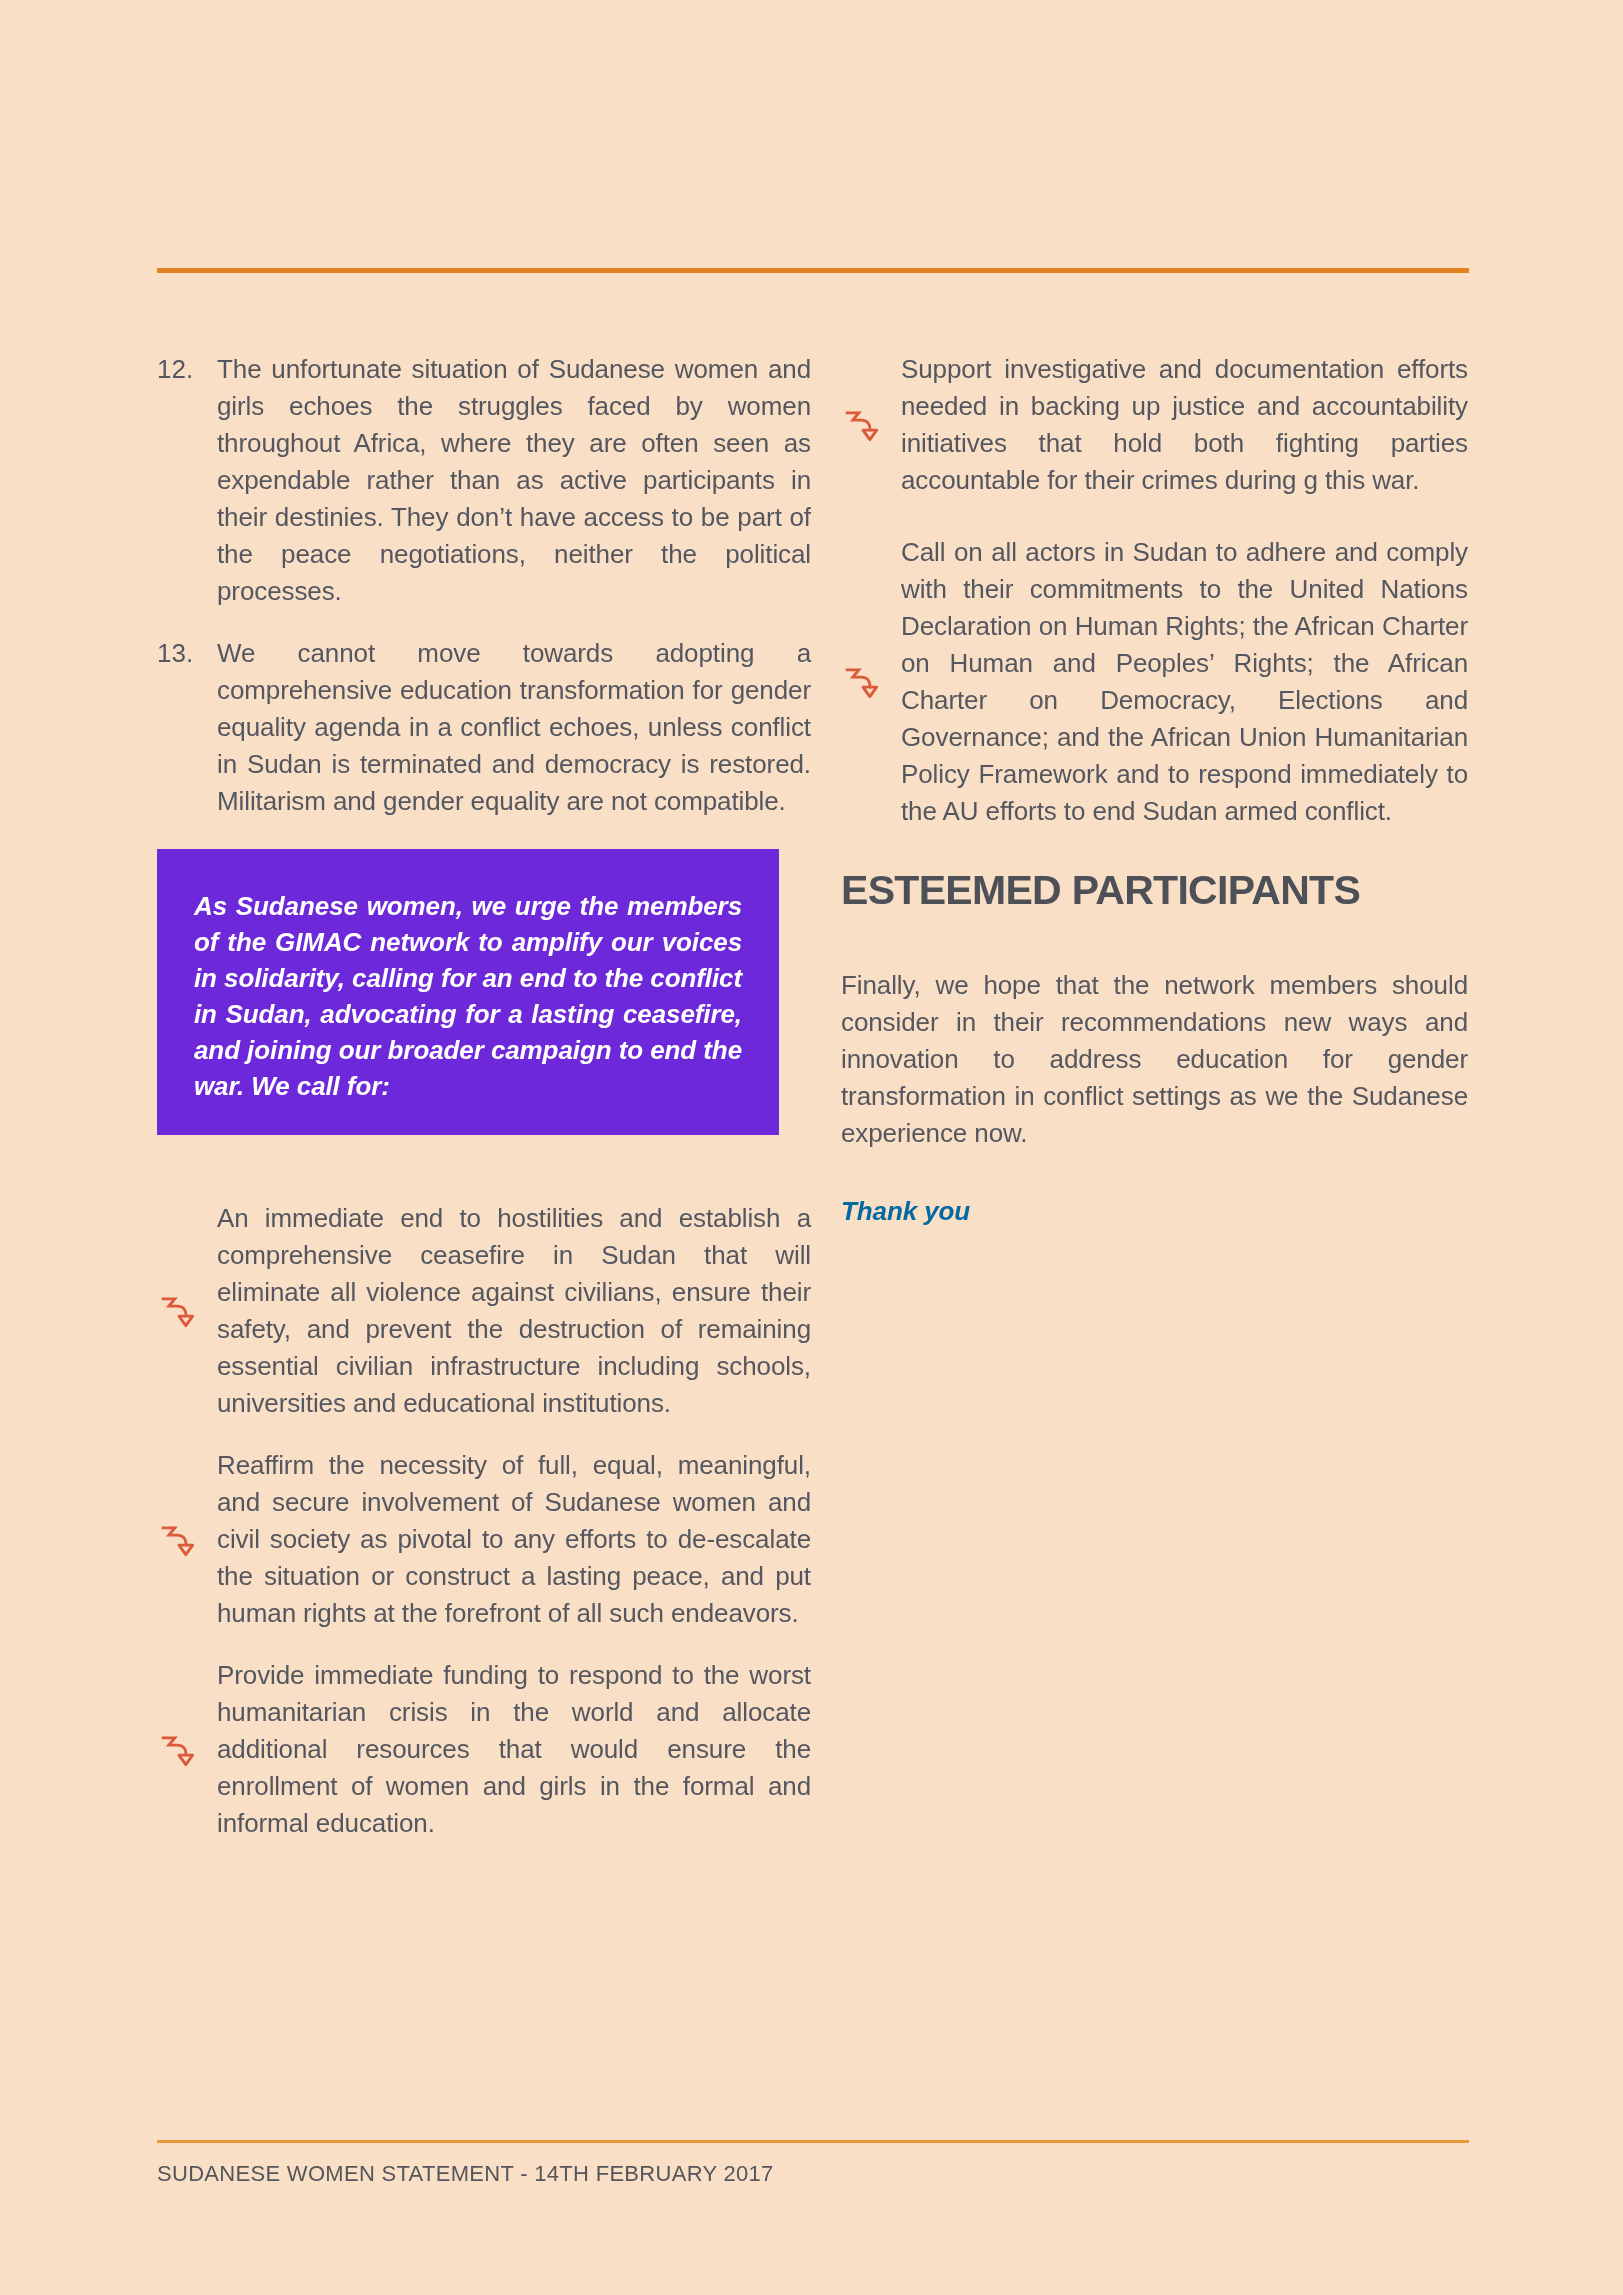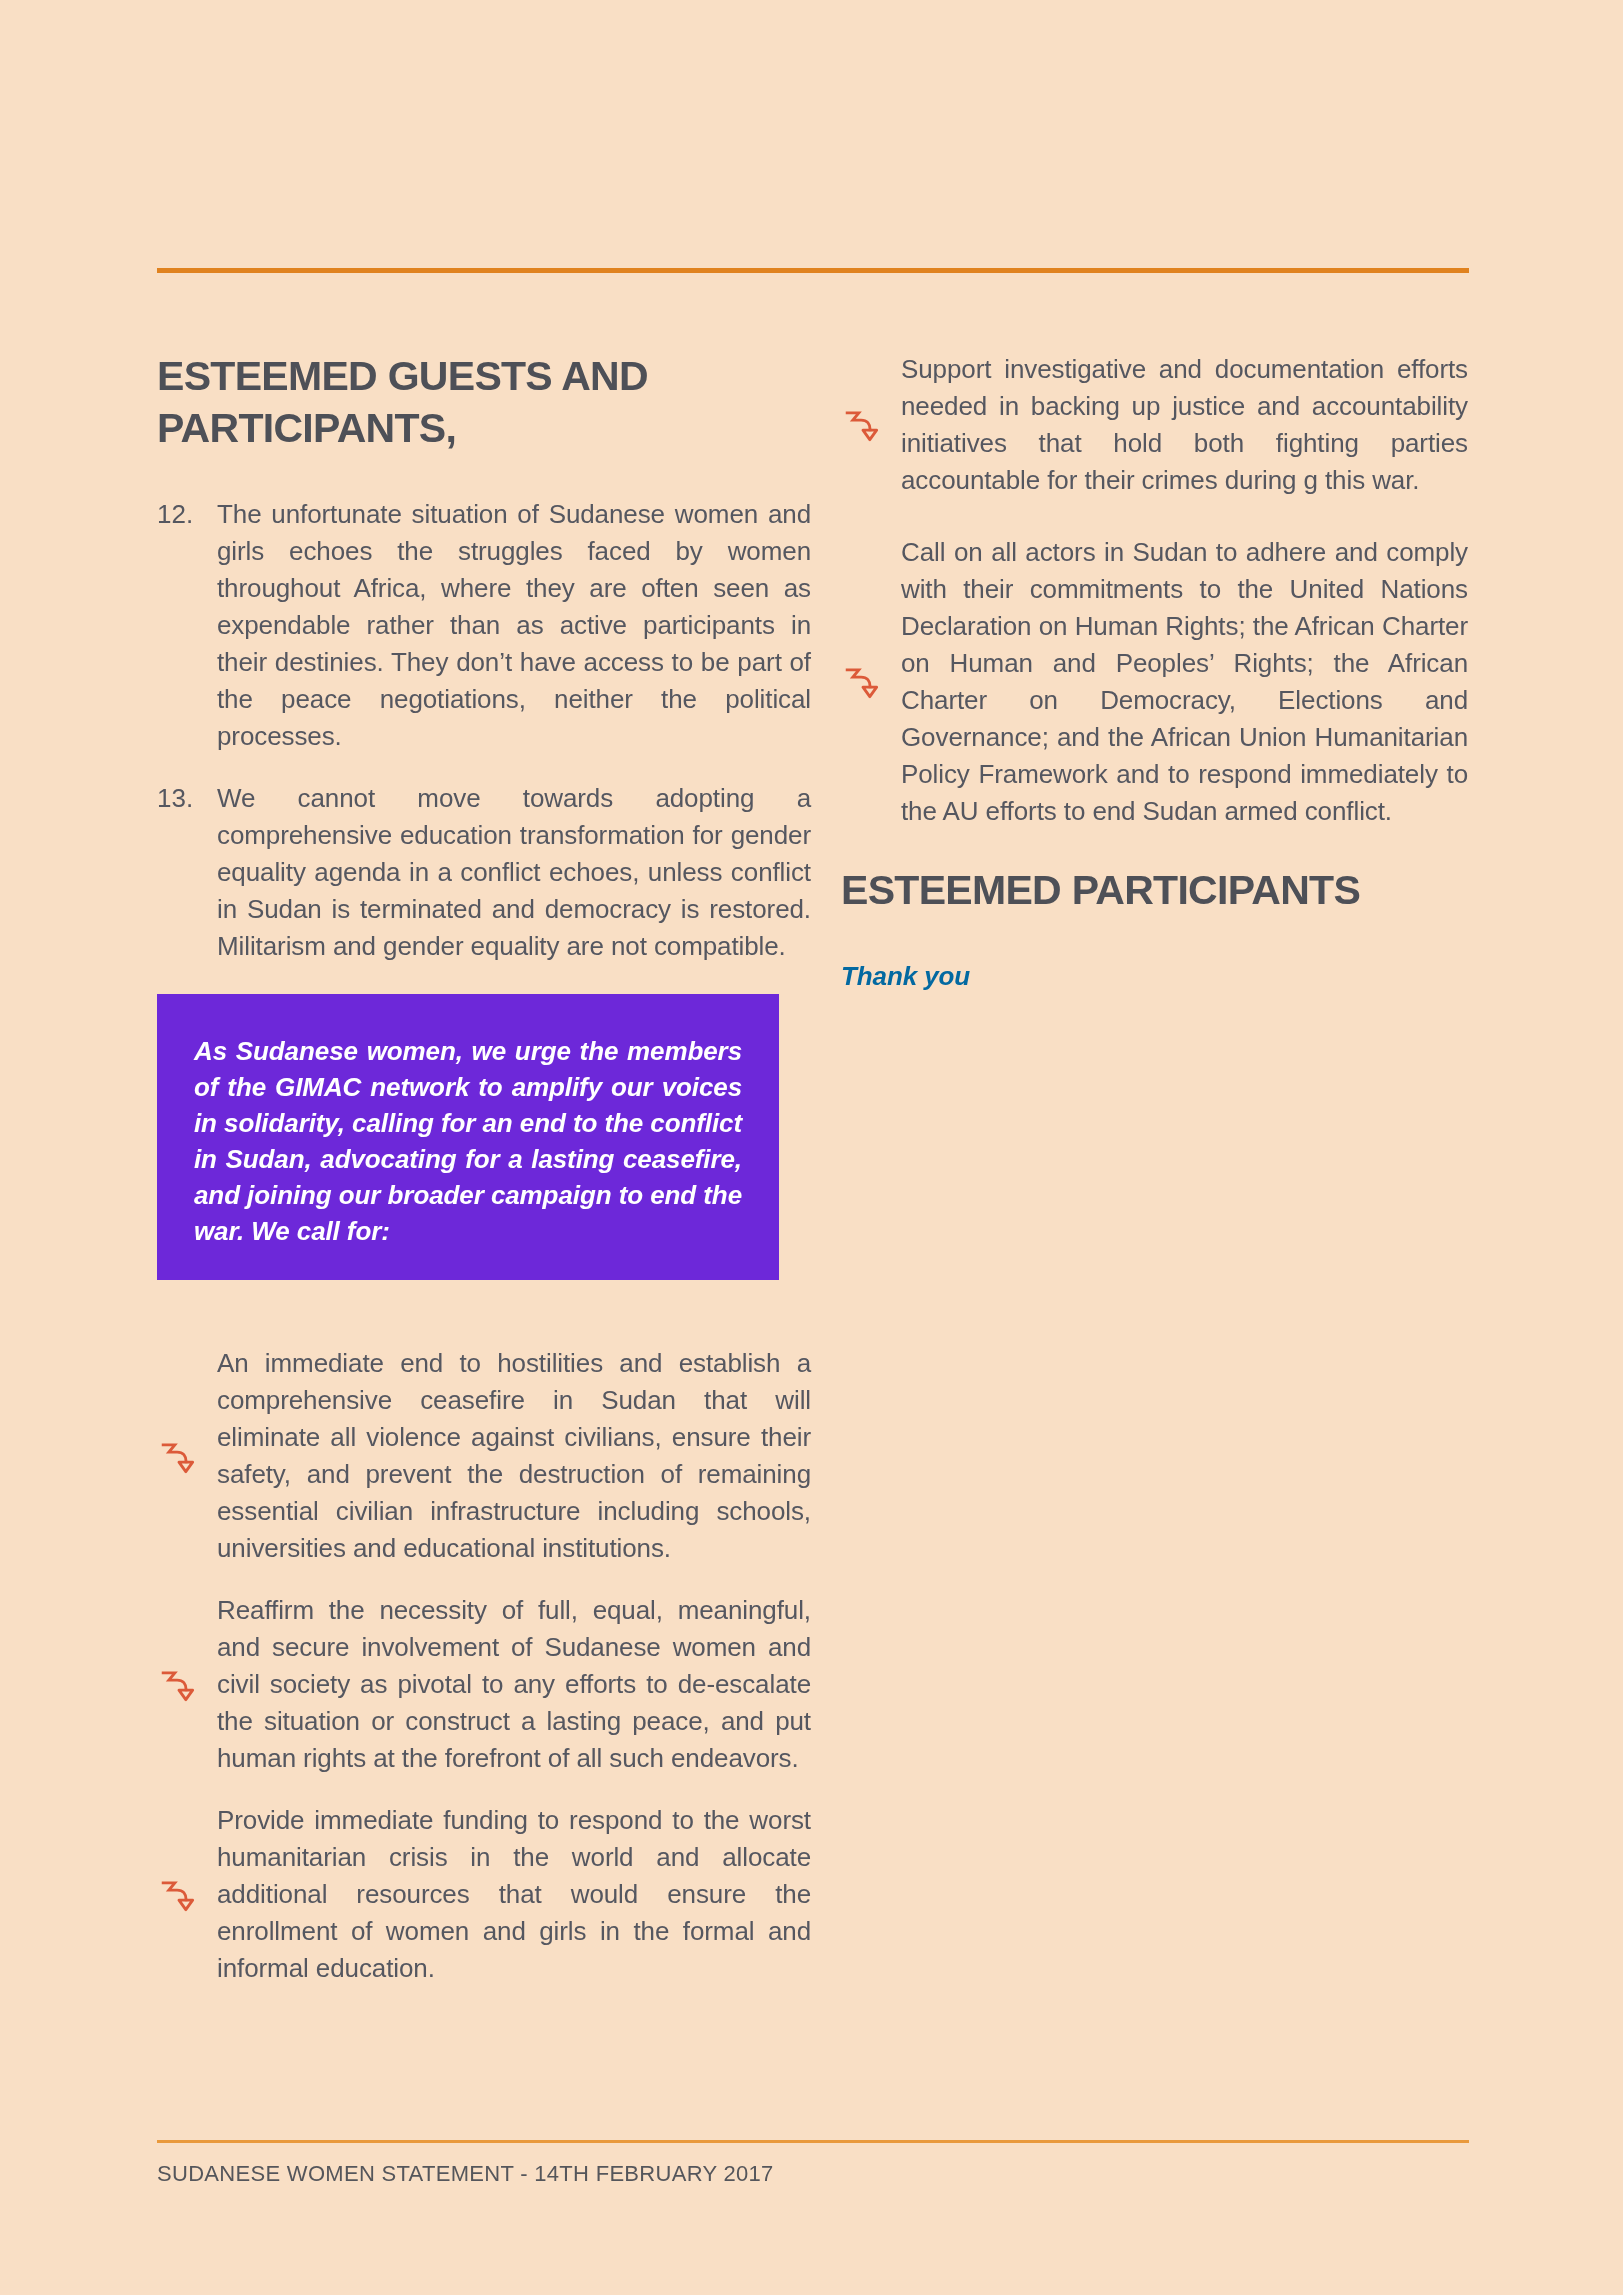--- a/index.html
+++ b/index.html
@@ -60,21 +60,20 @@
 </style>
 </head>
 <body>
 
 <div>
 
   <div class="top-rule"></div>
 
   <div class="col col-left">
 
-    <h1>ESTEEMED GUESTS AND PARTICIPANTS,</h1>
 
     <div class="numbered">
       <span class="num">12.</span>
       <p>The unfortunate situation of Sudanese women and girls echoes the struggles faced by women throughout Africa, where they are often seen as expendable rather than as active participants in their destinies.  They don’t have access to be part of the peace negotiations, neither the political processes.</p>
     </div>
 
     <div class="numbered">
       <span class="num">13.</span>
       <p>We cannot move towards adopting a comprehensive education transformation for gender equality agenda in a conflict echoes, unless conflict in Sudan is terminated and democracy is restored. Militarism and gender equality are not compatible.</p>
     </div>
@@ -132,20 +131,21 @@
         <svg viewBox="0 0 32 32" fill="none" stroke="#DC5A39" stroke-width="2.4">
           <path d="M4 5 H15 L10 11 H17 C22 11 24.5 14.5 24.5 19 V20.5"></path>
           <path d="M18.5 19.5 H30 L24.25 27.5 Z" stroke-linejoin="round"></path>
         </svg>
       </span>
       <p>Call on all actors in Sudan to adhere and comply with their commitments to the United Nations Declaration on Human Rights; the African Charter on Human and Peoples’ Rights; the African Charter on Democracy, Elections and Governance; and the African Union Humanitarian Policy Framework and to respond immediately to the AU efforts to end Sudan armed conflict.</p>
     </div>
 
     <h2>ESTEEMED PARTICIPANTS</h2>
 
+    <p class="para">Finally, we hope that the network members should consider in their recommendations new ways and innovation to address education for gender transformation in conflict settings as we the Sudanese experience now.</p>
 
     <p class="closing">Thank you</p>
 
   </div>
 
   <div class="footer-rule"></div>
   <div class="page-footer">SUDANESE WOMEN STATEMENT  - 14TH FEBRUARY 2017</div>
 
 </div>
 

